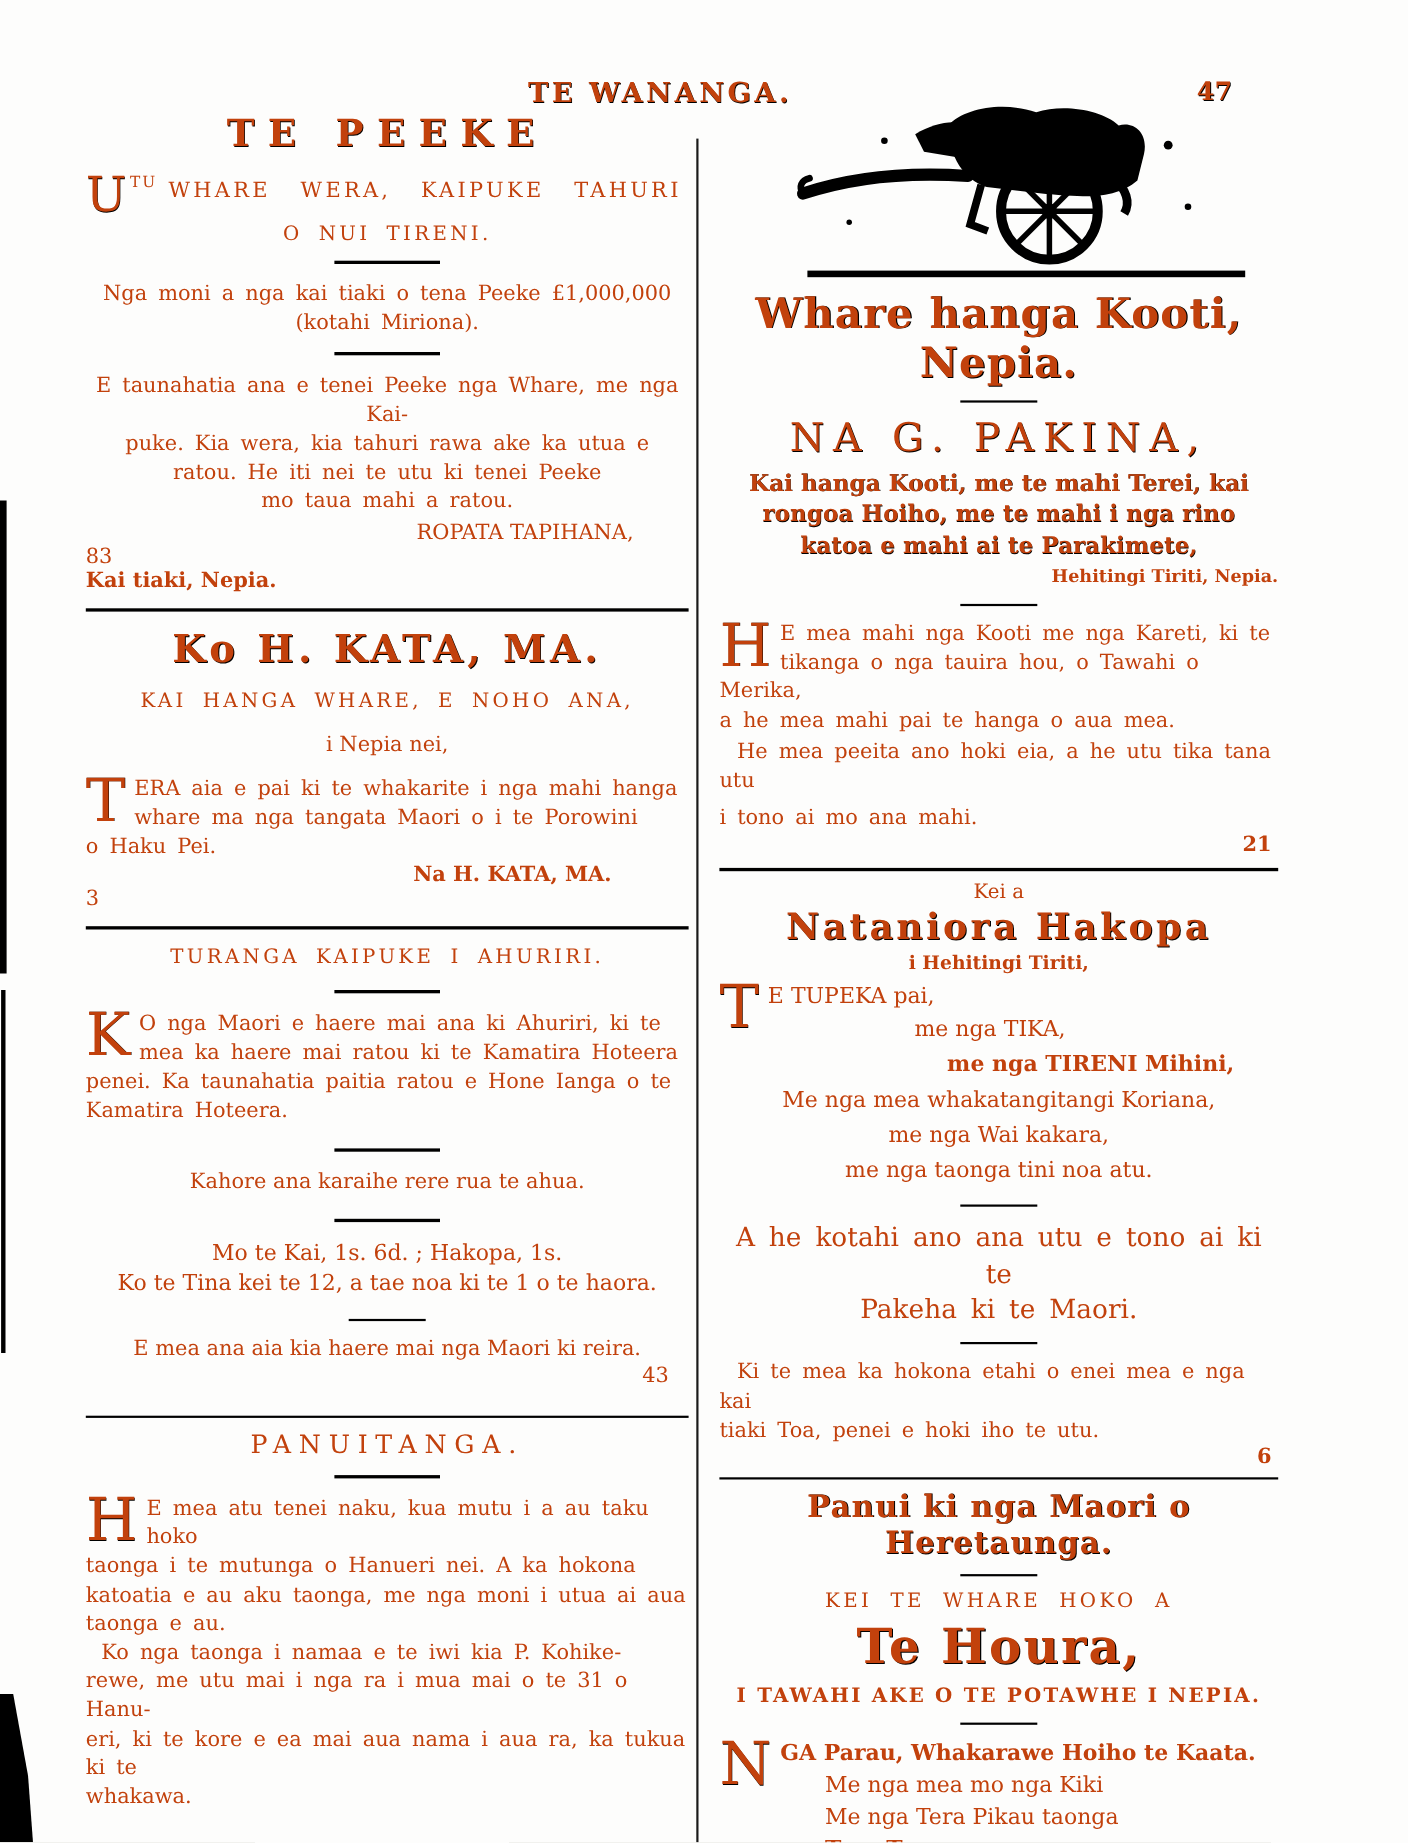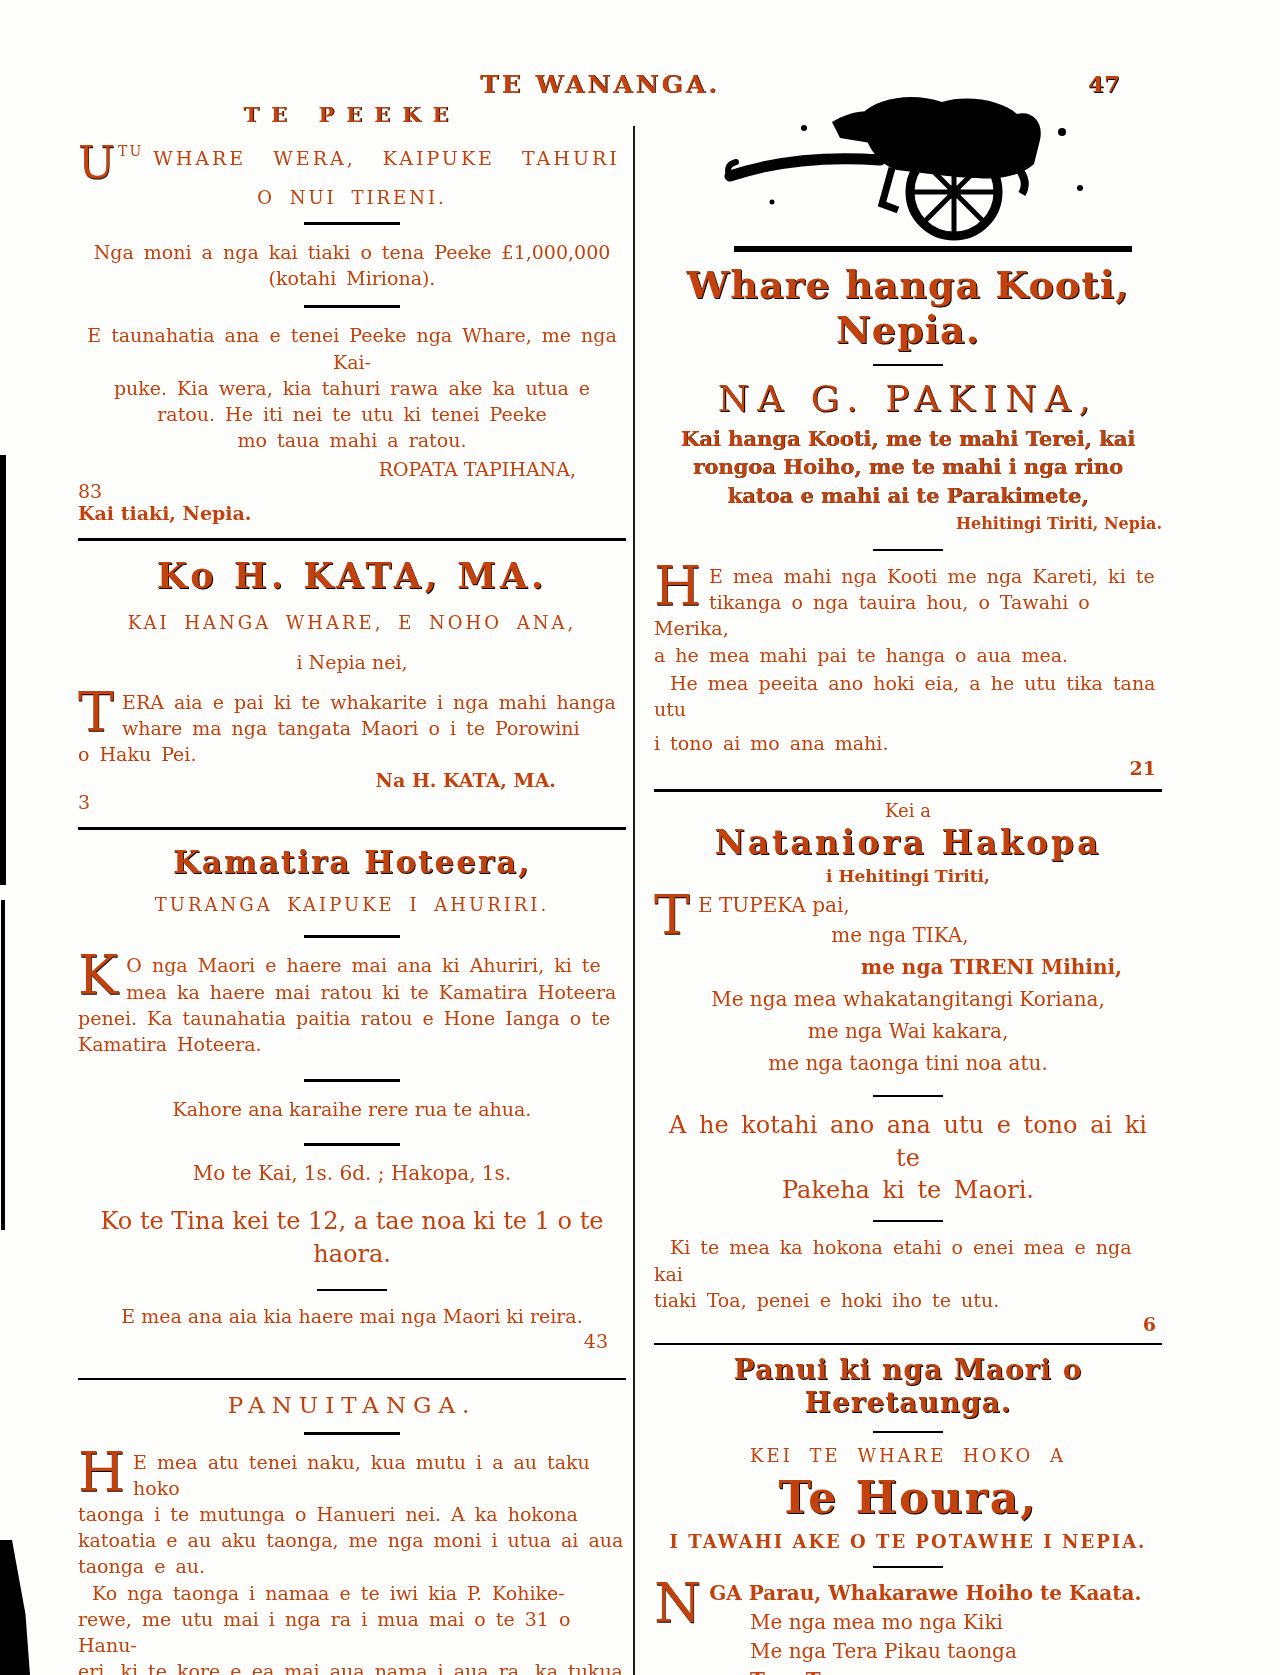--- a/index.html
+++ b/index.html
@@ -26,21 +26,21 @@
   .ws{word-spacing:4px;}
   .body-t{font-size:19px;line-height:1.38;}
   .caps-sub{font-size:18px;letter-spacing:3px;word-spacing:6px;text-align:center;}
   .dropcap{float:left;font-size:54px;line-height:44px;padding:2px 8px 0 0;
            text-shadow:0.5px 0.5px 0 #000;}
   .inline-dc{font-size:44px;line-height:20px;vertical-align:-13px;text-shadow:0.5px 0.5px 0 #000;}
   .inline-sup{font-size:14px;vertical-align:9px;letter-spacing:2px;margin-right:10px;}
   .adno-row{display:flex;justify-content:space-between;font-size:19px;flex-direction:column;}
   .right-num{text-align:right;font-size:19px;font-weight:bold;padding-right:6px;}
   
-  .h-peeke{text-align:center;font-size:21px;letter-spacing:12px;font-weight:bold;
+  .h-peeke{text-align:center;font-size:34px;letter-spacing:12px;font-weight:bold;
            text-shadow:0.7px 0.4px 0 #000;margin-bottom:16px;}
   .h-kata{text-align:center;font-size:35px;font-weight:bold;letter-spacing:4px;
           text-shadow:0.8px 0.5px 0 #000;margin:10px 0 16px;}
   .h-kamatira{text-align:center;font-size:31px;font-weight:bold;letter-spacing:2px;
               text-shadow:0.8px 0.5px 0 #000;margin:8px 0 14px;}
   .h-panui{text-align:center;font-size:23px;letter-spacing:7px;margin:6px 0 2px;}
   .h-whare{text-align:center;font-size:38px;font-weight:bold;letter-spacing:1px;
            text-shadow:1px 0.6px 0 #000;margin:6px 0 2px;}
   .h-pakina{text-align:center;font-size:36px;letter-spacing:8px;
             text-shadow:0.8px 0.5px 0 #000;margin:2px 0 6px;}
@@ -109,35 +109,34 @@
 whare ma nga tangata Maori o i te Porowini
 o Haku Pei.</span>
       </div>
       <div class="sig-r" style="padding-right:70px;margin-top:2px;font-weight:bold;">Na H. KATA, MA.</div>
       <div style="font-size:19px;">3</div>
     </div>
 
     <hr class="rule">
 
     <div>
-      <div class="h-kamatira">Kamatira Hoteera,</div>
       <div class="caps-sub">TURANGA KAIPUKE I AHURIRI.</div>
       <div class="div-s" style="margin-top:20px;"></div>
       <div class="body-t">
         <span class="dropcap">K</span>
         <span class="pre ws">O nga Maori e haere mai ana ki Ahuriri, ki te
 mea ka haere mai ratou ki te Kamatira Hoteera
 penei. Ka taunahatia paitia ratou e Hone Ianga o te
 Kamatira Hoteera.</span>
       </div>
       <div class="div-s" style="margin-top:22px;"></div>
       <div class="body-t c">Kahore ana karaihe rere rua te ahua.</div>
       <div class="div-s" style="margin-top:20px;"></div>
       <div class="body-t c" style="font-size:20px;">Mo te Kai, 1s. 6d. ;  Hakopa, 1s.</div>
-      <div class="body-t c" style="font-size:24px;margin-top:18px;">Ko te Tina kei te 12, a tae noa ki te 1 o te haora.</div>
+      <div class="body-t c" style="font-size:20px;margin-top:1px;">Ko te Tina kei te 12, a tae noa ki te 1 o te haora.</div>
       <div class="div-xs" style="margin-top:18px;"></div>
       <div class="body-t c">E mea ana aia kia haere mai nga Maori ki reira.</div>
       <div class="right-num" style="font-weight:normal;padding-right:18px;">43</div>
     </div>
 
     <hr class="rule-thin" style="margin-top:26px;">
 
     <div>
       <div class="h-panui">PANUITANGA.</div>
       <div class="div-s"></div>

